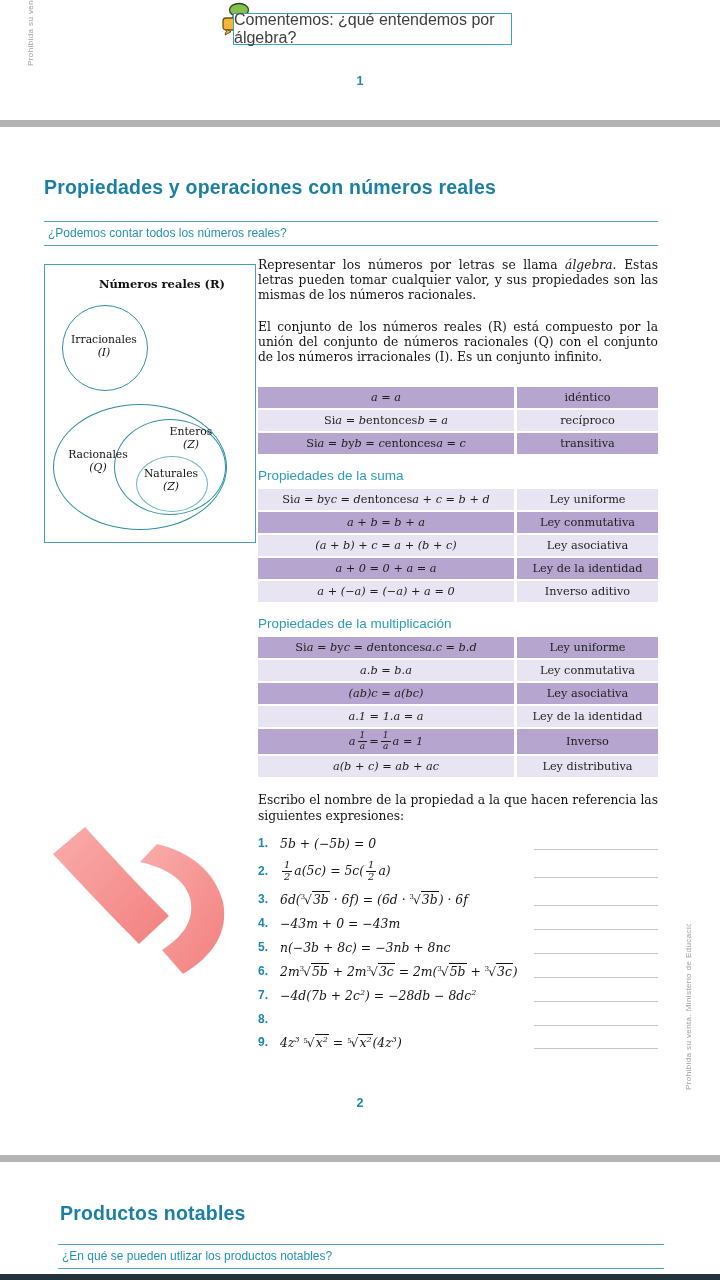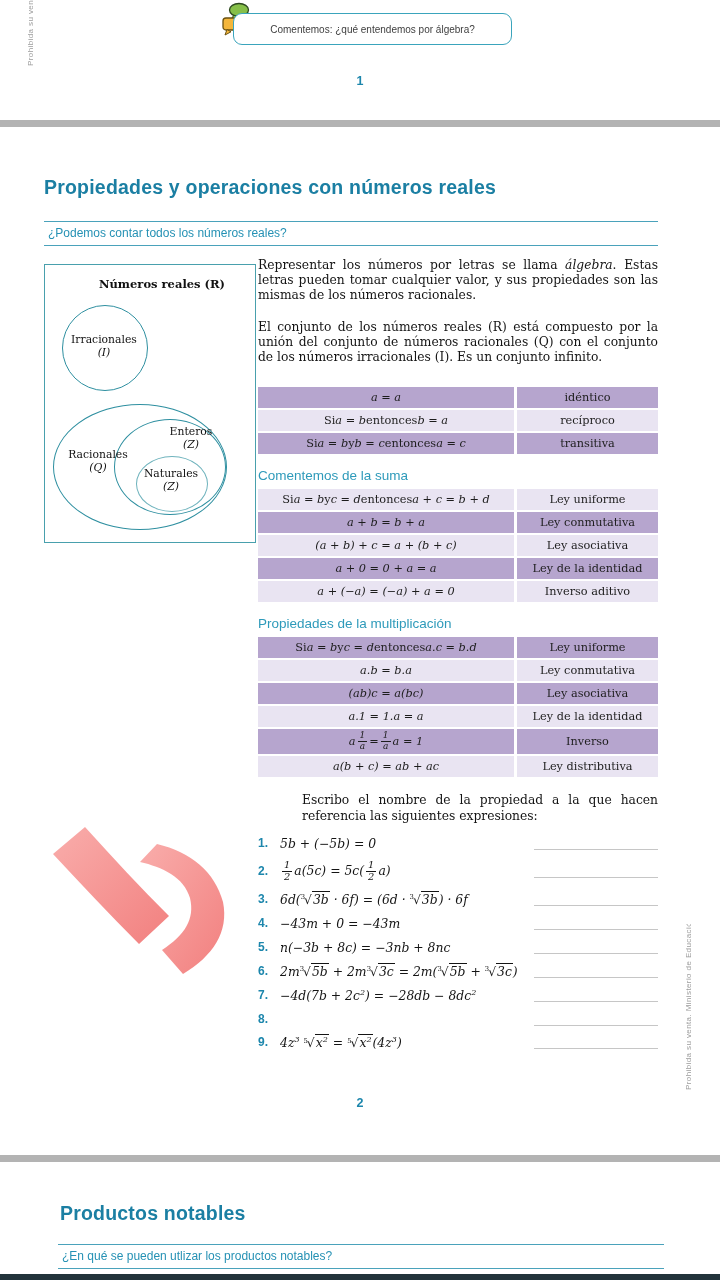--- a/index.html
+++ b/index.html
@@ -7,23 +7,23 @@
        font-family:"Liberation Sans",sans-serif;}
 
   
   .sidetext{position:absolute;font-size:8px;color:#9c9c9c;letter-spacing:.4px;
             writing-mode:vertical-rl;transform:rotate(180deg);overflow:hidden;white-space:nowrap;}
   .sidetext.lft{left:26px;top:-8px;height:74px;}
   .sidetext.rgt{left:684px;top:924px;height:166px;}
 
   
   .banner{position:absolute;left:233px;top:13px;width:277px;height:30px;
-          border:1.6px solid #3aa4bc;border-radius:9px;background:#fff;
+          border:1.6px solid #3aa4bc;border-radius:0;background:#fff;
           display:flex;align-items:center;justify-content:center;
-          font-size:10px;color:#3e3e3e;}
+          font-size:16px;color:#3e3e3e;}
   .bubbles{position:absolute;left:221px;top:1px;}
 
   .pagenum{position:absolute;font-weight:bold;font-size:12.5px;color:#1c86ac;width:720px;text-align:center;left:0;}
   .pn1{top:74px;}
   .pn2{top:1096px;}
 
   .graybar{position:absolute;left:0;width:720px;height:7px;background:#b3b3b3;}
   .bar1{top:120px;}
   .bar2{top:1155px;}
   .bottombar{position:absolute;left:0;top:1274px;width:720px;height:6px;background:#22333b;}
@@ -79,21 +79,21 @@
         text-align:center;font-size:.8em;line-height:1.1;margin:0 2px;}
   .frac .fn{border-bottom:1px solid currentColor;padding:0 2px;}
   .frac .fd{padding:0 2px;}
   .rad{white-space:nowrap;}
   .rad .ri{font-size:.55em;font-style:normal;vertical-align:.6em;margin-right:-1px;}
   .rad .rs{font-style:normal;}
   .rad .rb{border-top:1px solid currentColor;padding:0 1px;}
   sup{font-size:.65em;}
 
   
-  .intro{margin-top:16px;margin-bottom:12px;margin-left:44px;}
+  .intro{margin-top:16px;margin-bottom:12px;}
   .ex{display:flex;align-items:center;margin-bottom:9px;
       font-family:"DejaVu Serif",serif;font-size:12.4px;color:#141414;}
   .ex .num{font-family:"Liberation Sans",sans-serif;font-weight:bold;
            font-size:12px;color:#1c86ac;width:22px;flex:none;}
   .ex .expr{font-style:italic;}
   .ex .blank{margin-left:auto;width:124px;height:13px;
              border-bottom:1px solid #c6c6c6;flex:none;}
 
   .ribbon{position:absolute;left:45px;top:822px;}
 </style>
@@ -153,21 +153,21 @@
     <div class="prow">
       <div class="cell cl light mathcell"><span class="up">Si</span> a = b <span class="up">entonces</span> b = a</div>
       <div class="cell cr light">recíproco</div>
     </div>
     <div class="prow">
       <div class="cell cl dark mathcell"><span class="up">Si</span> a = b <span class="up">y</span> b = c <span class="up">entonces</span> a = c</div>
       <div class="cell cr dark">transitiva</div>
     </div>
   </div>
 
-  <h3 class="subhead">Comentemos de la suma</h3>
+  <h3 class="subhead">Propiedades de la suma</h3>
   <div class="ptable">
     <div class="prow">
       <div class="cell cl light mathcell"><span class="up">Si</span> a = b <span class="up">y</span> c = d <span class="up">entonces</span> a + c = b + d</div>
       <div class="cell cr light">Ley uniforme</div>
     </div>
     <div class="prow">
       <div class="cell cl dark mathcell">a + b = b + a</div>
       <div class="cell cr dark">Ley conmutativa</div>
     </div>
     <div class="prow">

